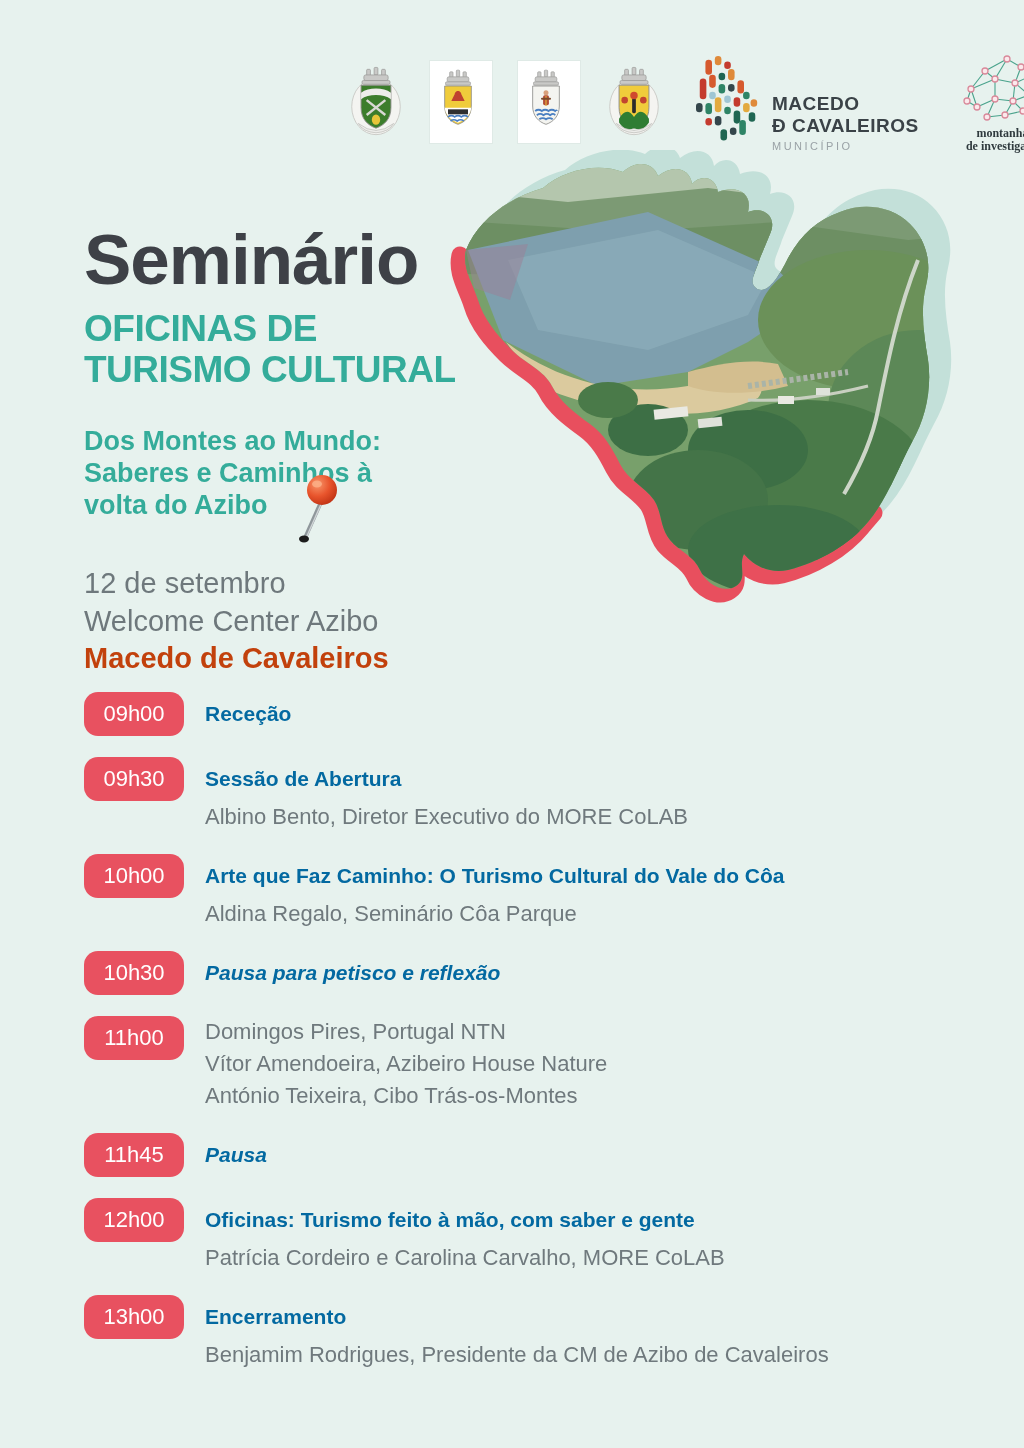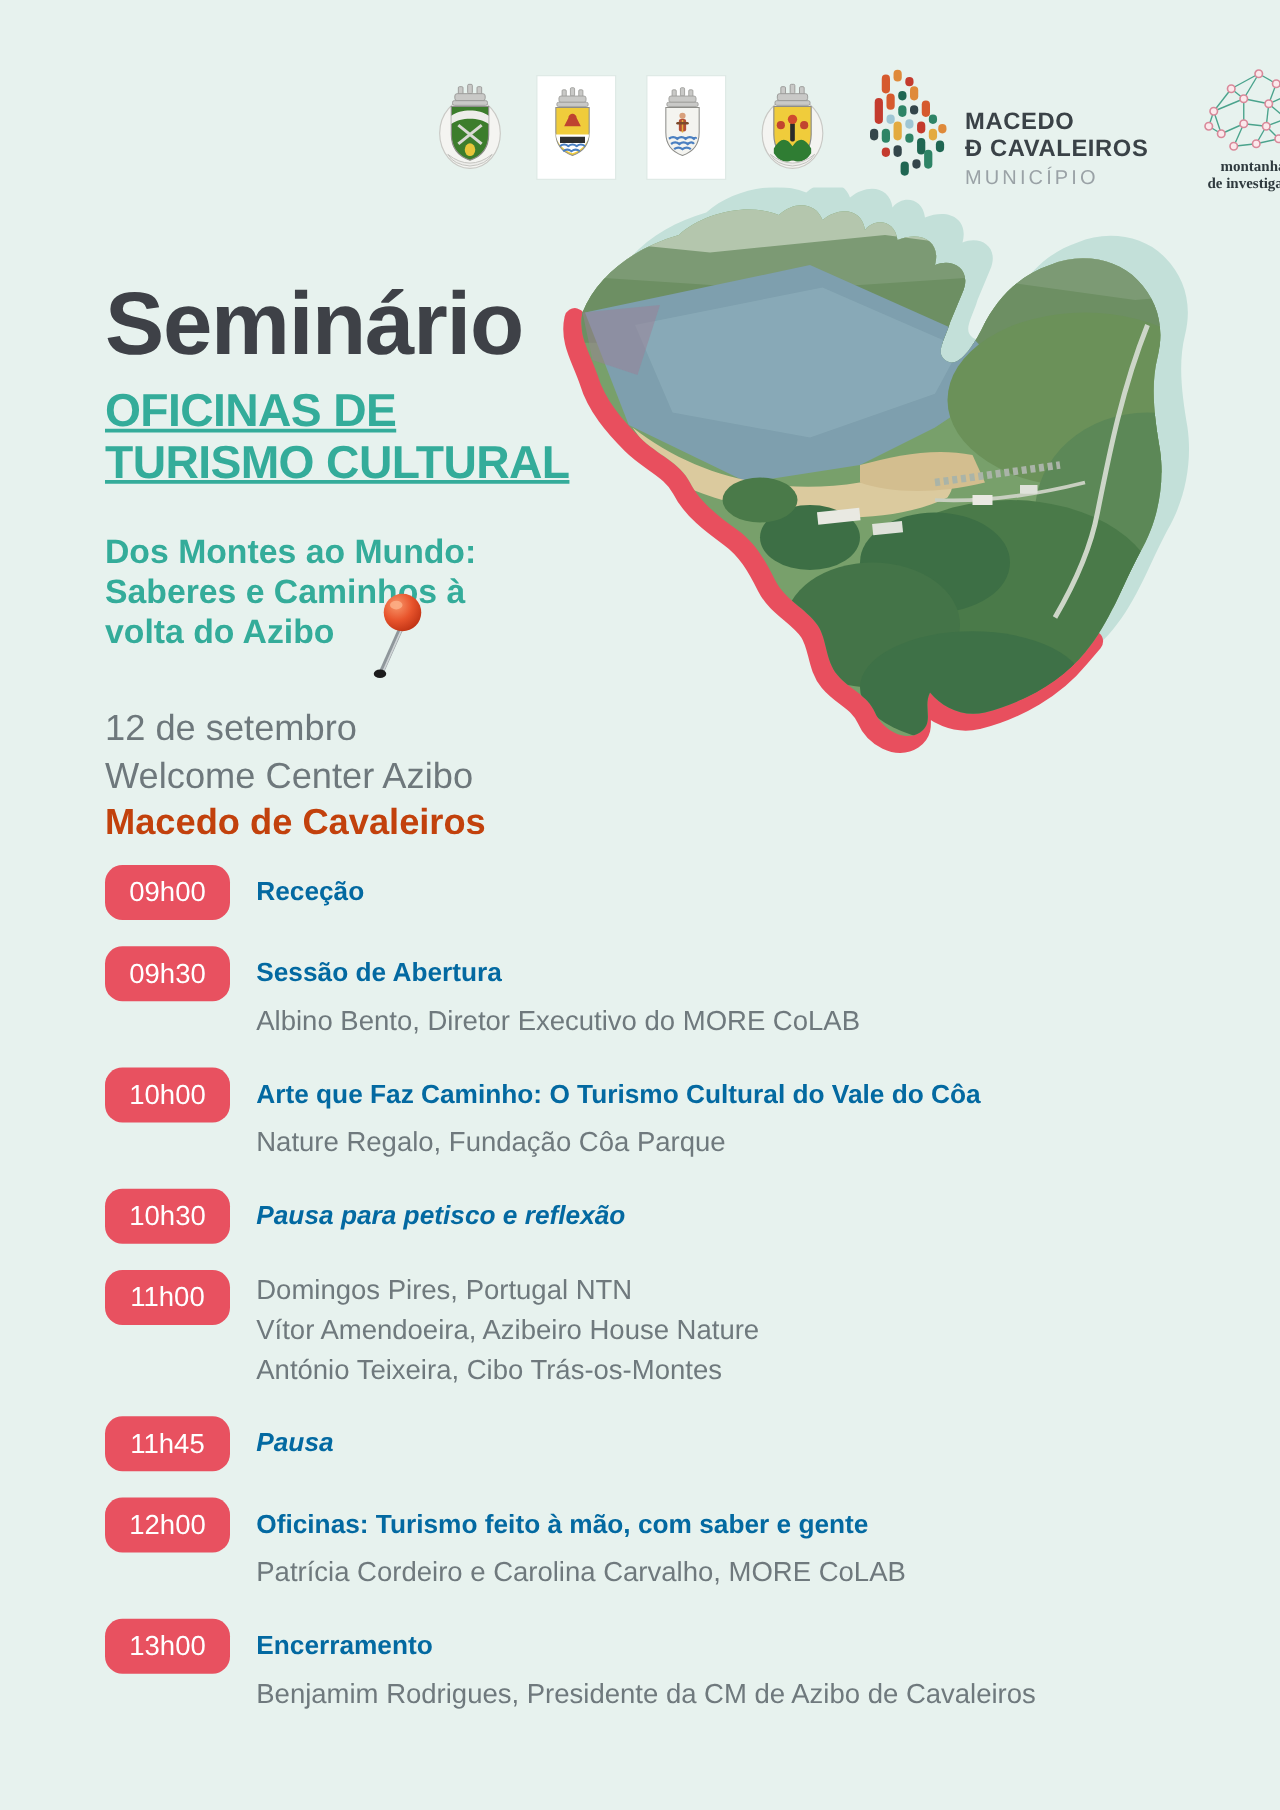--- a/index.html
+++ b/index.html
@@ -5,28 +5,28 @@
   html,body{margin:0;padding:0;}
   body{width:1024px;height:1448px;background:#e7f2ee;font-family:"Liberation Sans",sans-serif;position:relative;overflow:hidden;}
   .poster{position:absolute;inset:0;}
 
   
   .logos-row{position:absolute;top:56px;left:348px;width:660px;height:92px;display:flex;align-items:center;gap:26px;}
   .crest{flex:none;width:56px;height:80px;}
   .crest-card{background:#ffffff;box-shadow:0 0 0 1px rgba(0,0,0,0.03);padding:1px 3px;}
   .municipio-logo{flex:none;display:flex;align-items:flex-end;gap:12px;margin-left:8px;}
   .municipio-text .l1,.municipio-text .l2{font-size:19px;font-weight:bold;color:#3a4247;letter-spacing:0.5px;line-height:1.12;}
-  .municipio-text .l3{font-size:16px;color:#9aa2a6;letter-spacing:2.5px;margin-top:4px;}
+  .municipio-text .l3{font-size:11px;color:#9aa2a6;letter-spacing:2.5px;margin-top:4px;}
   .montanhas-logo{flex:none;margin-left:14px;display:flex;flex-direction:column;align-items:center;}
   .montanhas-text{font-family:"Liberation Serif",serif;font-weight:bold;font-size:12px;color:#2f3a3e;line-height:1.12;text-align:center;margin-top:2px;}
 
   
   .title-block{position:absolute;left:84px;top:224px;width:440px;}
   .main-title{font-size:71px;font-weight:bold;color:#3e4147;letter-spacing:-1px;line-height:1;margin:0;}
-  .subtitle{margin-top:14px;font-size:37px;font-weight:bold;color:#34ac9a;line-height:1.1;letter-spacing:-0.5px;text-decoration:underline;}
+  .subtitle{margin-top:14px;font-size:37px;font-weight:bold;color:#34ac9a;line-height:1.1;letter-spacing:-0.5px;}
   .tagline{margin-top:36px;font-size:27px;font-weight:bold;color:#34ac9a;line-height:1.17;}
   .meta{margin-top:44px;font-size:29px;color:#6e787c;line-height:1.3;}
   .meta .city{font-weight:bold;color:#c2410c;}
 
   .pin{position:absolute;left:292px;top:472px;}
 
   
   .map-wrap{position:absolute;left:448px;top:150px;width:576px;height:464px;}
 
   
@@ -325,21 +325,21 @@
           </div>
       </div>
     </div>
       <div class="schedule-item">
       <div class="time-badge">
         <span>10h00</span>
       </div>
       <div class="session">
         <div class="session-title">Arte que Faz Caminho: O Turismo Cultural do Vale do Côa</div>
         <div class="session-speakers">
-            <div class="speaker">Nature Regalo, Fundação Côa Parque</div>
+            <div class="speaker">Aldina Regalo, Seminário Côa Parque</div>
           </div>
       </div>
     </div>
       <div class="schedule-item">
       <div class="time-badge">
         <span>10h30</span>
       </div>
       <div class="session">
         <div class="session-title italic">Pausa para petisco e reflexão</div>
         <div class="session-speakers"></div>

